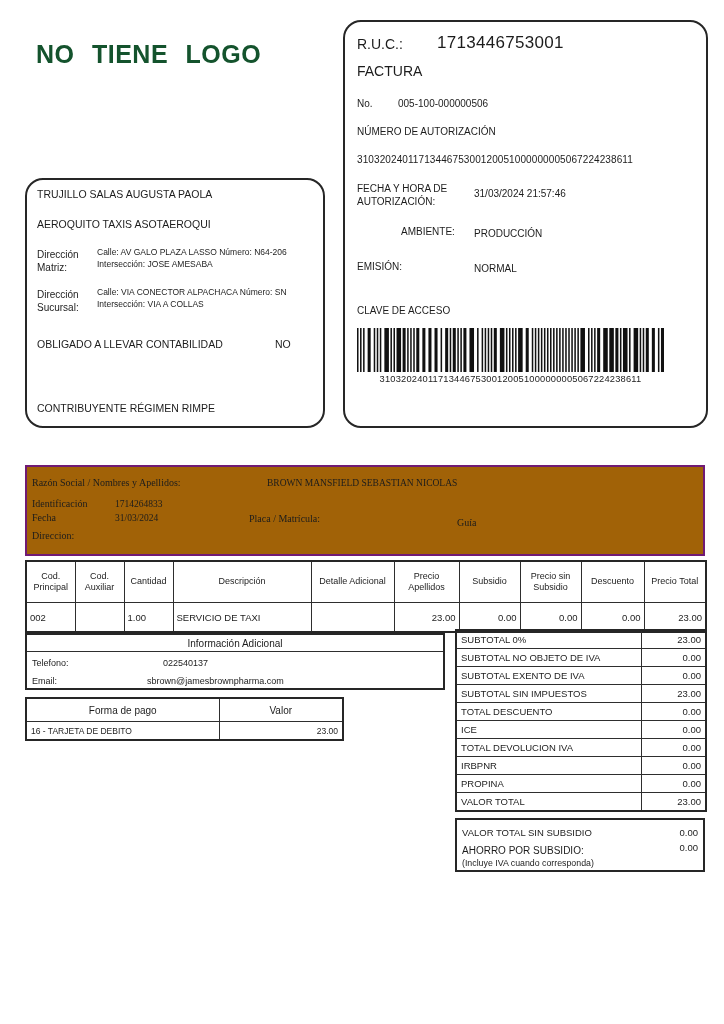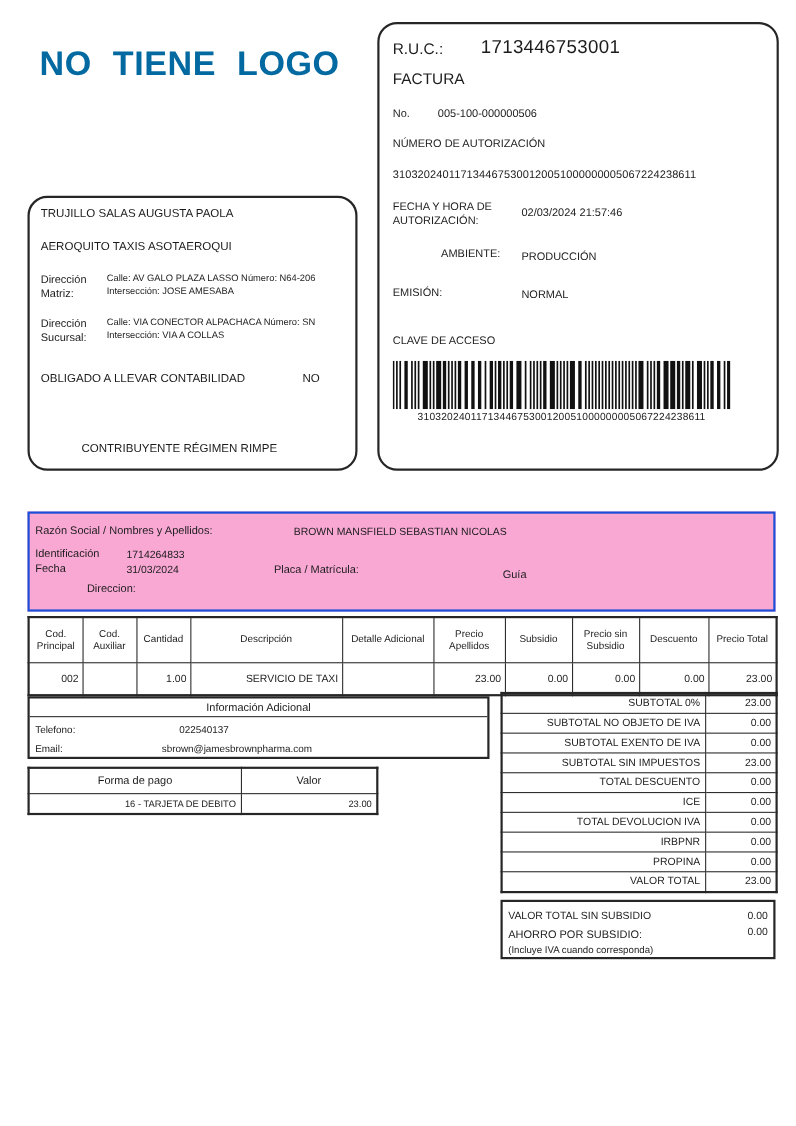--- a/index.html
+++ b/index.html
@@ -2,38 +2,38 @@
 <html><head>
 <meta charset="utf-8">
 <style>
   html,body { margin:0; padding:0; background:#ffffff; }
   .page {
     position:relative; width:724px; height:1024px; background:#fff;
     font-family:"Liberation Sans", sans-serif; color:#1c1c1c; overflow:hidden;
   }
   .abs { position:absolute; }
   .box { position:absolute; border:2px solid #262626; border-radius:18px; box-sizing:border-box; background:#fff; }
-  .sqbox { position:absolute; border:2px solid #1d4ed8; box-sizing:border-box; background:#f9a8d4; }
+  .sqbox { position:absolute; border:2px solid #701a75; box-sizing:border-box; background:#a16207;font-family:Liberation Serif, serif; }
 
   .logo {
-    position:absolute; left:36px; top:40px; font-size:31px; font-weight:bold;
-    color:#0369a1; letter-spacing:0.5px; word-spacing:10px;
+    position:absolute; left:36px; top:40px; font-size:25px; font-weight:bold;
+    color:#14532d; letter-spacing:0.5px; word-spacing:10px;
   }
 
   .fs14 { font-size:14px; }
   .fs10 { font-size:10px; }
   .fs9  { font-size:9px; }
   .ruc-val { font-size:17px; letter-spacing:0.3px; }
   .small { font-size:8.5px; line-height:1.45; }
 
   table { border-collapse:collapse; table-layout:fixed; }
   .items { position:absolute; left:25px; top:560px; width:680px; border:2px solid #262626; }
   .items th { border:1px solid #2e2e2e; font-weight:normal; font-size:9px; height:40px; text-align:center; padding:0 1px; line-height:1.25; }
   .items td { border:1px solid #2e2e2e; font-size:9.5px; height:28px; padding:0 3px; }
-  .c { text-align:right; } .r { text-align:right; } .l { text-align:right; }
+  .c { text-align:left; } .r { text-align:right; } .l { text-align:left; }
 
   .infobox { position:absolute; left:25px; top:633px; width:420px; height:57px; border:2px solid #262626; box-sizing:border-box; }
   .infotitle { position:absolute; left:0; top:0; width:100%; height:17px; text-align:center; font-size:10px; line-height:17px; border-bottom:1px solid #2e2e2e; box-sizing:border-box; }
 
   .payment { position:absolute; left:25px; top:697px; width:317px; border:2px solid #262626; }
   .payment th { border:1px solid #2e2e2e; font-weight:normal; font-size:10px; height:20px; text-align:center; }
   .payment td { border:1px solid #2e2e2e; font-size:8.5px; height:17px; padding:0 4px; }
 
   .totals { position:absolute; left:455px; top:629px; width:250px; border:2px solid #262626; }
   .totals td { border:1px solid #2e2e2e; font-size:9.5px; height:17px; padding:0 4px; }
@@ -53,21 +53,21 @@
 
   <div class="box" style="left:343px; top:20px; width:365px; height:408px;">
     <span class="abs fs14" style="left:12px; top:14px;">R.U.C.:</span>
     <span class="abs ruc-val" style="left:92px; top:11px;text-align:right;">1713446753001</span>
     <span class="abs fs14" style="left:12px; top:41px;">FACTURA</span>
     <span class="abs fs10" style="left:12px; top:76px;">No.</span>
     <span class="abs fs10" style="left:53px; top:76px;">005-100-000000506</span>
     <span class="abs fs10" style="left:12px; top:104px;">NÚMERO DE AUTORIZACIÓN</span>
     <span class="abs fs10" style="left:12px; top:132px; letter-spacing:0.1px;">3103202401171344675300120051000000005067224238611</span>
     <span class="abs fs10" style="left:12px; top:160px; width:118px; line-height:1.3;">FECHA Y HORA DE AUTORIZACIÓN:</span>
-    <span class="abs fs10" style="left:129px; top:166px;">02/03/2024 21:57:46</span>
+    <span class="abs fs10" style="left:129px; top:166px;">31/03/2024 21:57:46</span>
     <span class="abs fs10" style="left:12px; top:204px;margin-left:44px;">AMBIENTE:</span>
     <span class="abs fs10" style="left:129px; top:206px;">PRODUCCIÓN</span>
     <span class="abs fs10" style="left:12px; top:239px;">EMISIÓN:</span>
     <span class="abs fs10" style="left:129px; top:241px;">NORMAL</span>
     <span class="abs fs10" style="left:12px; top:283px;">CLAVE DE ACCESO</span>
     <div class="barcode">
       <svg xmlns="http://www.w3.org/2000/svg" preserveAspectRatio="none" viewBox="0 0 202 10">
           <rect x="0" y="0" width="1" height="10" fill="#111"></rect>
           <rect x="2" y="0" width="1" height="10" fill="#111"></rect>
           <rect x="4" y="0" width="1" height="10" fill="#111"></rect>
@@ -155,33 +155,33 @@
       <div>Calle: AV GALO PLAZA LASSO Número: N64-206</div>
       <div>Intersección: JOSE AMESABA</div>
     </div>
     <span class="abs fs10" style="left:10px; top:108px; width:58px; line-height:1.3;">Dirección Sucursal:</span>
     <div class="abs small" style="left:70px; top:106px; width:225px;">
       <div>Calle: VIA CONECTOR ALPACHACA Número: SN</div>
       <div>Intersección: VIA A COLLAS</div>
     </div>
     <span class="abs" style="left:10px; top:158px; font-size:10.5px;">OBLIGADO A LLEVAR CONTABILIDAD</span>
     <span class="abs" style="left:248px; top:158px; font-size:10.5px;text-align:center;">NO</span>
-    <span class="abs" style="left:10px; top:222px; font-size:10.5px;margin-left:37px;">CONTRIBUYENTE RÉGIMEN RIMPE</span>
+    <span class="abs" style="left:10px; top:222px; font-size:10.5px;">CONTRIBUYENTE RÉGIMEN RIMPE</span>
   </div>
 
   <div class="sqbox" style="left:25px; top:465px; width:680px; height:91px;">
     <span class="abs fs10" style="left:5px; top:10px;">Razón Social / Nombres y Apellidos:</span>
     <span class="abs" style="left:240px; top:11px; font-size:9.5px;">BROWN MANSFIELD SEBASTIAN NICOLAS</span>
     <span class="abs fs10" style="left:5px; top:31px;">Identificación</span>
     <span class="abs" style="left:88px; top:32px; font-size:9.5px;">1714264833</span>
     <span class="abs fs10" style="left:5px; top:45px;">Fecha</span>
     <span class="abs" style="left:88px; top:46px; font-size:9.5px;">31/03/2024</span>
     <span class="abs fs10" style="left:222px; top:46px;">Placa / Matrícula:</span>
     <span class="abs fs10" style="left:430px; top:50px;">Guía</span>
-    <span class="abs fs10" style="left:5px; top:63px;margin-left:47px;">Direccion:</span>
+    <span class="abs fs10" style="left:5px; top:63px;">Direccion:</span>
   </div>
 
   <table class="items">
     <colgroup>
       <col style="width:49px">
         <col style="width:49px">
         <col style="width:49px">
         <col style="width:138px">
         <col style="width:83px">
       <col style="width:65px">

